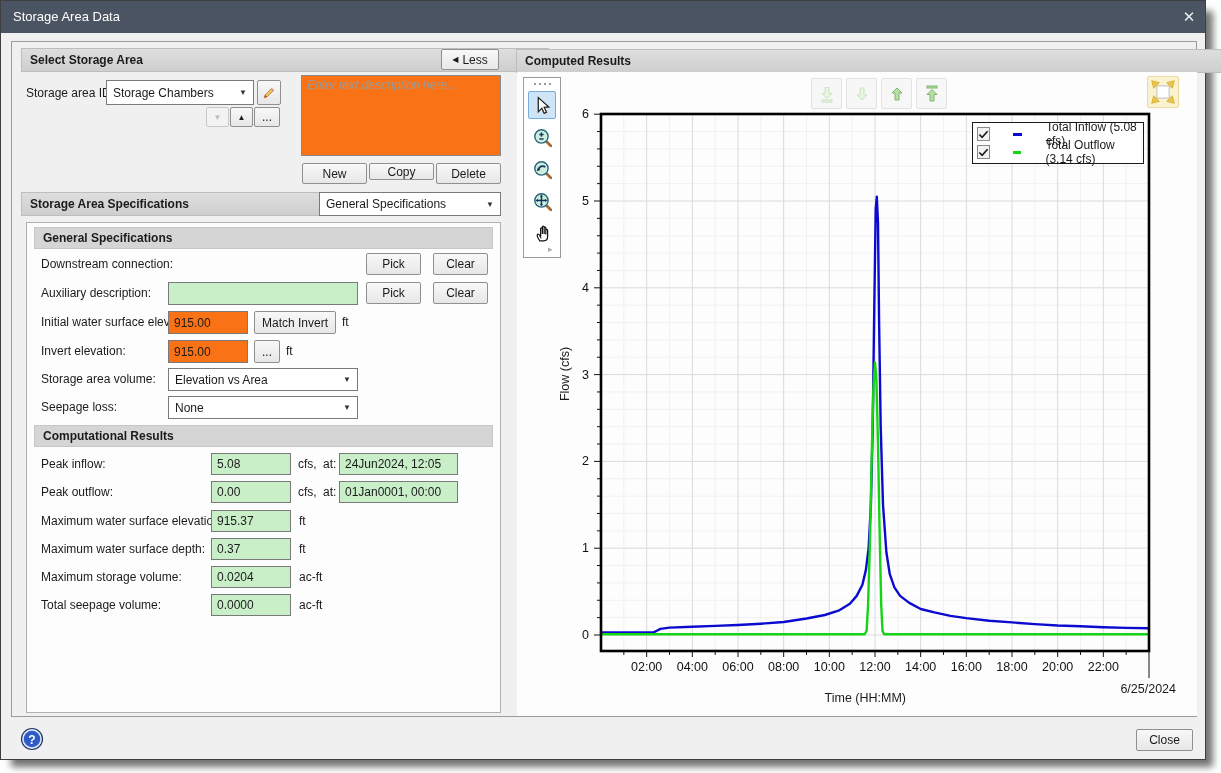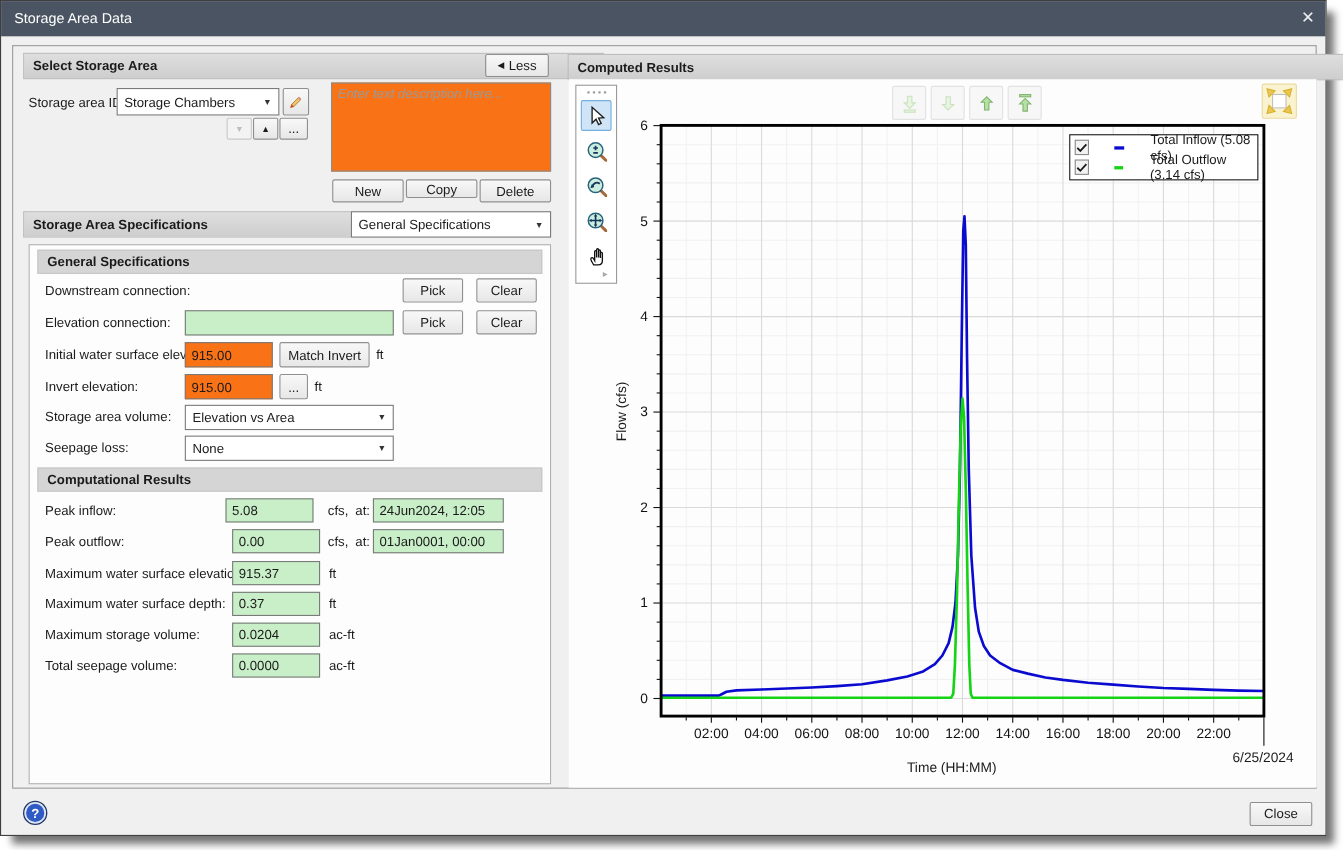--- a/index.html
+++ b/index.html
@@ -135,21 +135,21 @@
     </div>
 
     <div class="abs lbl" style="left:40px;top:256px;">Downstream connection:</div>
     <div class="abs btn" style="left:365px;top:252px;width:55px;height:22px;">
       <span>Pick</span>
       </div>
     <div class="abs btn" style="left:432px;top:252px;width:55px;height:22px;">
       <span>Clear</span>
       </div>
 
-    <div class="abs lbl" style="left:40px;top:285px;">Elevation connection:</div>
+    <div class="abs lbl" style="left:40px;top:285px;">Auxiliary description:</div>
     <input class="abs field greenfield" style="left: 167px; top: 281px; width: 190px; height: 23px;" readonly="" value="">
     <div class="abs btn" style="left:365px;top:281px;width:55px;height:22px;">
       <span>Pick</span>
       </div>
     <div class="abs btn" style="left:432px;top:281px;width:55px;height:22px;">
       <span>Clear</span>
       </div>
 
     <div class="abs lbl" style="left:40px;top:314px;">Initial water surface elev:</div>
     <input class="abs field" style="left: 167px; top: 310px; width: 80px; height: 23px;" readonly="" value="915.00">
@@ -175,21 +175,21 @@
     <div class="abs combo" style="left:167px;top:395px;width:190px;height:23px;">
       <span>None</span>
       <span class="arrow">▼</span>
     </div>
 
     <div class="abs subhdr" style="left:33px;top:424px;width:459px;height:22px;">
       <span>Computational Results</span>
     </div>
 
     <div class="abs lbl" style="left:40px;top:456px;">Peak inflow:</div>
-    <input class="abs field greenfield" style="left: 204px; top: 452px; width: 80px; height: 22px;" readonly="" value="5.08">
+    <input class="abs field greenfield" style="left: 210px; top: 452px; width: 80px; height: 22px;" readonly="" value="5.08">
     <div class="abs lbl" style="left:297px;top:456px;">cfs,</div>
     <div class="abs lbl" style="left:322px;top:456px;">at:</div>
     <input class="abs field greenfield" style="left: 338px; top: 452px; width: 119px; height: 22px;" readonly="" value="24Jun2024, 12:05">
 
     <div class="abs lbl" style="left:40px;top:484px;">Peak outflow:</div>
     <input class="abs field greenfield" style="left: 210px; top: 480px; width: 80px; height: 22px;" readonly="" value="0.00">
     <div class="abs lbl" style="left:297px;top:484px;">cfs,</div>
     <div class="abs lbl" style="left:322px;top:484px;">at:</div>
     <input class="abs field greenfield" style="left: 338px; top: 480px; width: 119px; height: 22px;" readonly="" value="01Jan0001, 00:00">
 

